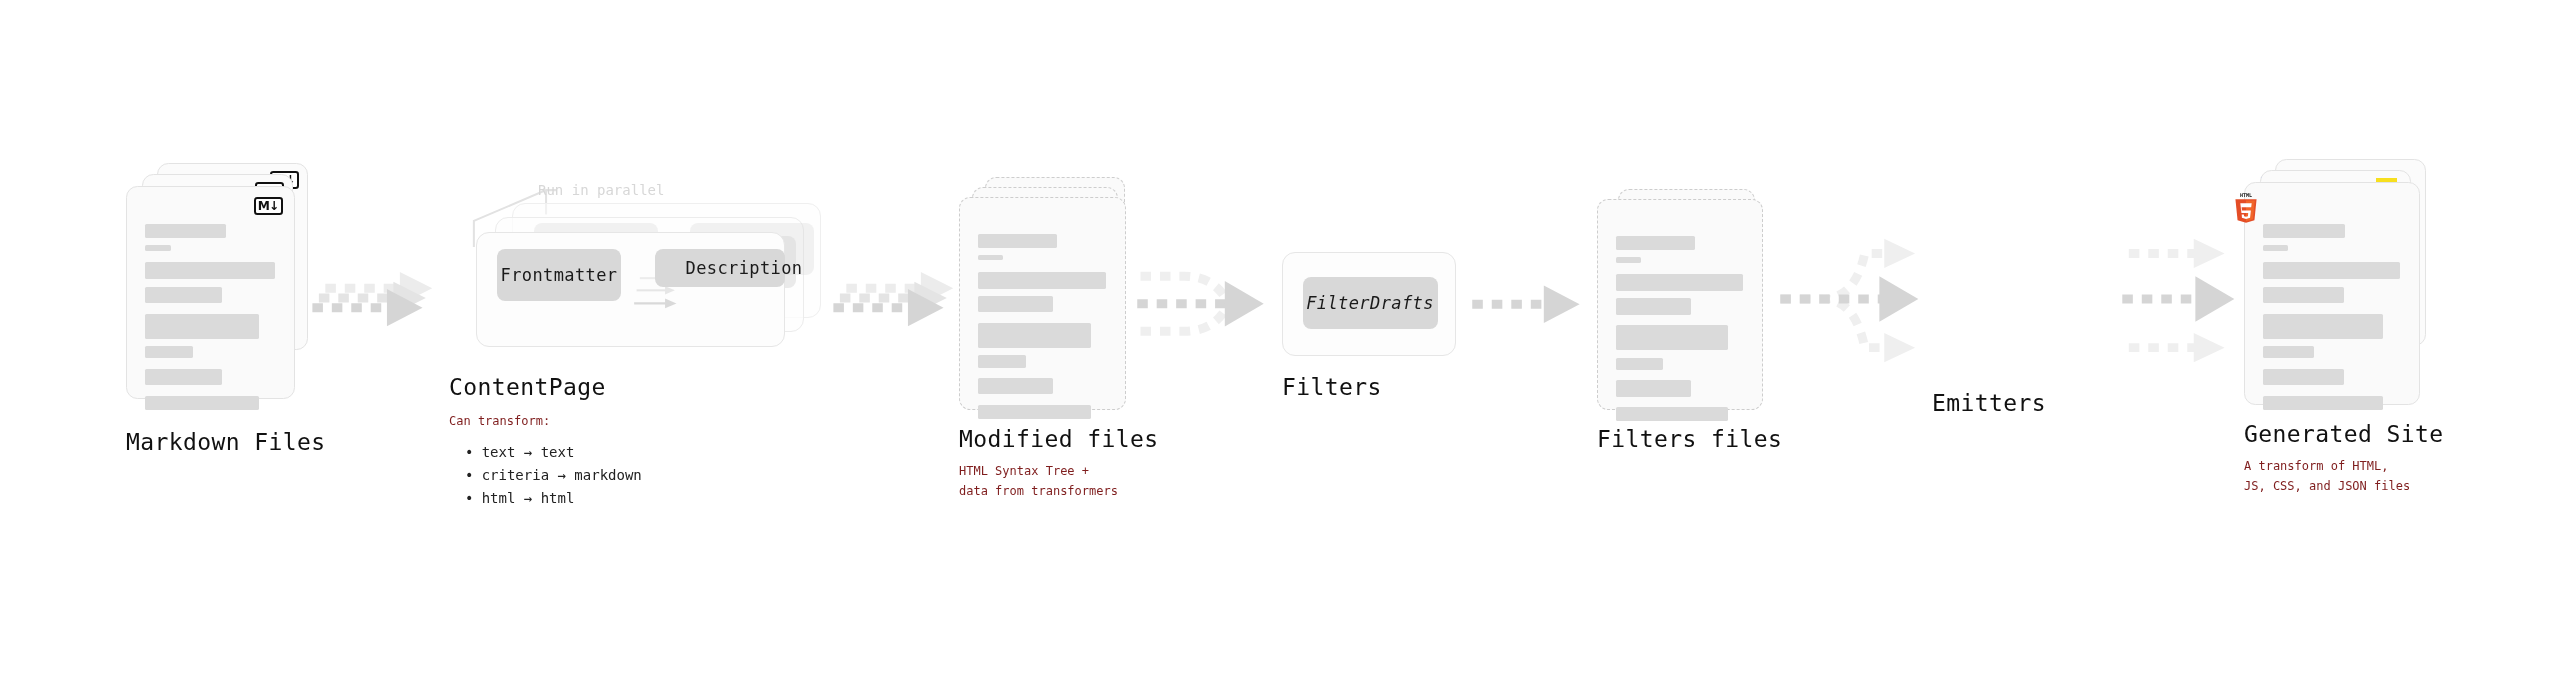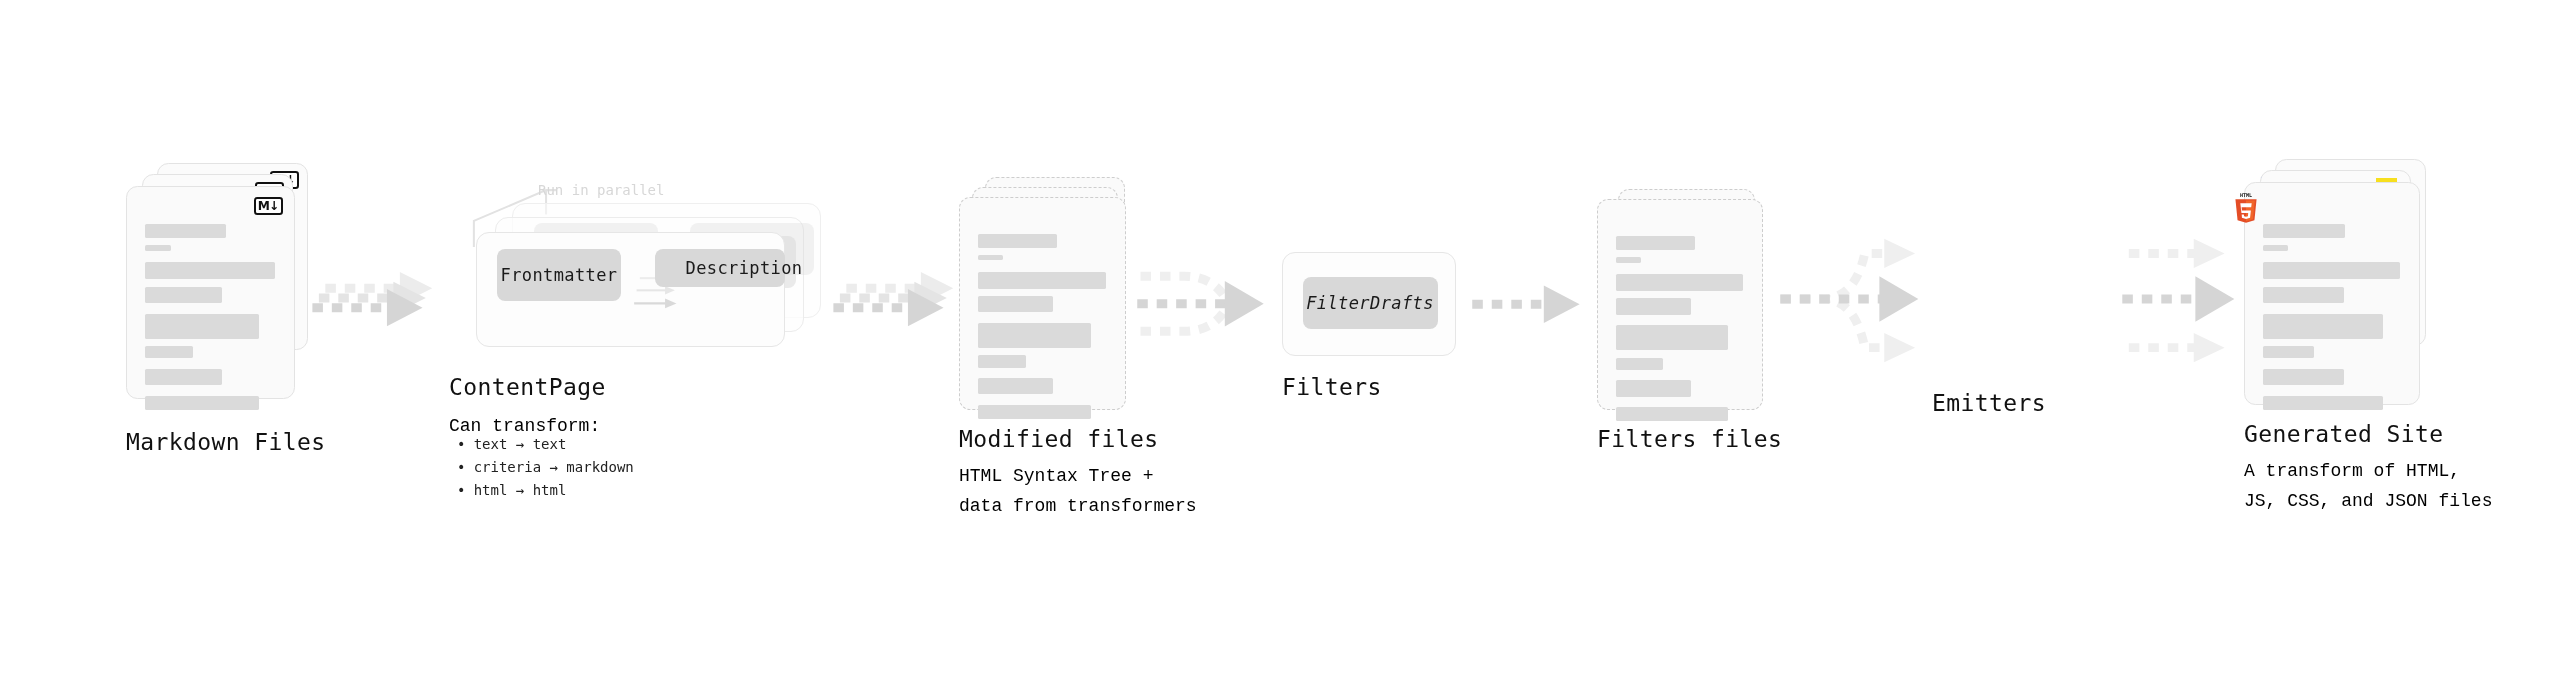--- a/index.html
+++ b/index.html
@@ -74,33 +74,32 @@
   
   .title{
     position:absolute;
     font-size:23px;
     color:#111;
     white-space:nowrap;
     letter-spacing:0.4px;
   }
   .sub{
     position:absolute;
-    font-size:18px;
-    color:#000000;
+    font-size:12px;
+    color:#7f1d1d;
     line-height:1.65;
     white-space:pre-line;
-    font-family:Liberation Mono, monospace;
   }
   .bullets{
     position:absolute;
     font-size:14px;
     color:#222;
     line-height:1.65;
   }
-  .bullets .blist{margin:0;padding:0;list-style:none;}
+  .bullets .blist{margin:8px;padding:0;list-style:none;}
   .bullets .blist li{white-space:nowrap;}
   .bullets .blist li:before{content:"\2022";padding:0 8.1px 0 8.1px;}
   .annot{
     position:absolute;
     font-size:14px;
     color:#d7d7d7;
     white-space:nowrap;
   }
 
   

